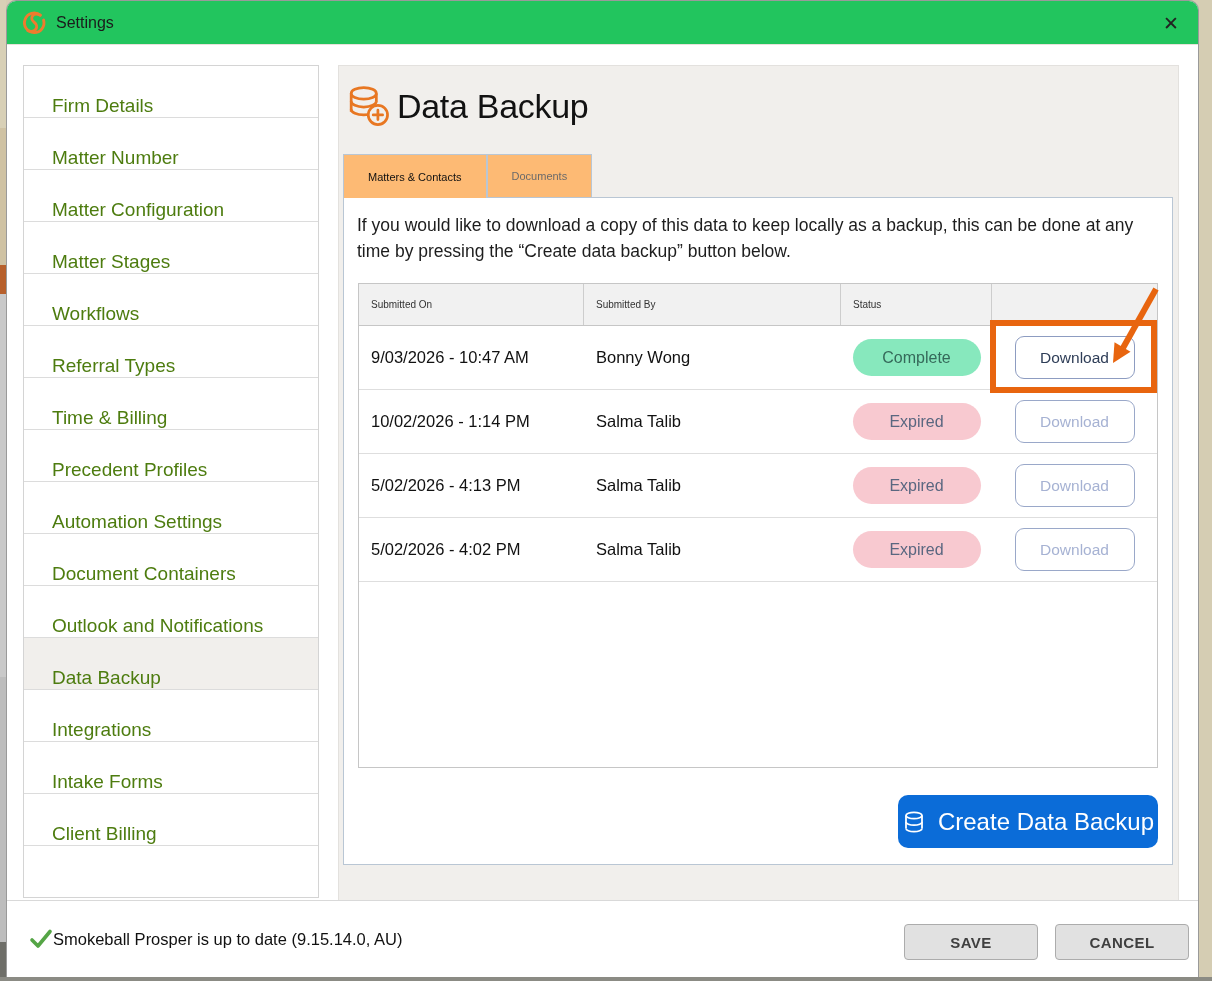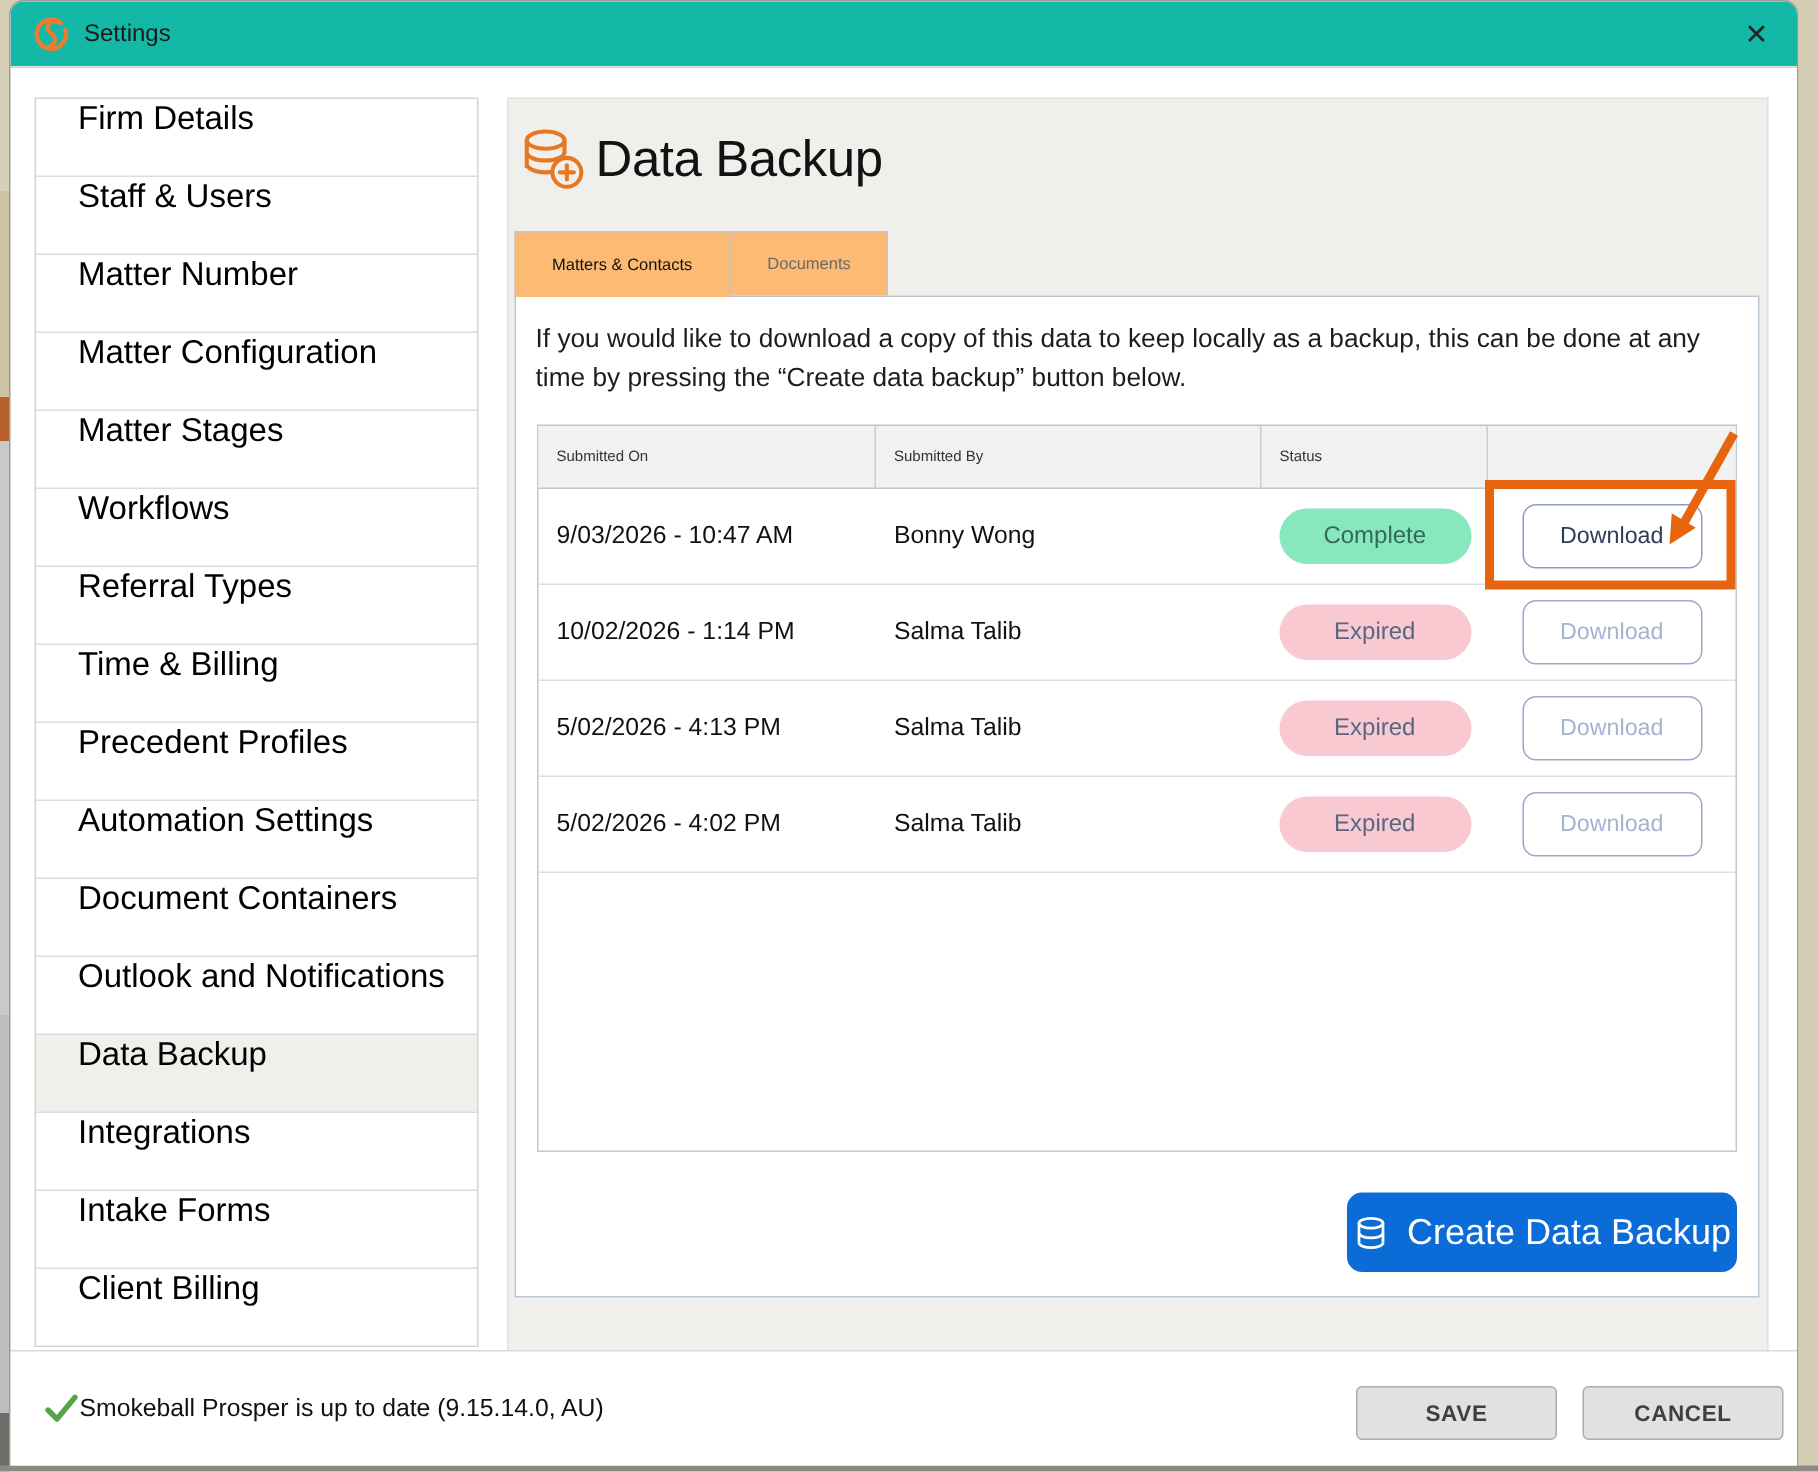--- a/index.html
+++ b/index.html
@@ -17,38 +17,38 @@
   }
   .backdrop-bottom{ position:absolute; left:0; bottom:0; width:100%; height:4px; background:#8b8b84;}
   .window{
     position:absolute; left:6px; top:0; width:1193px; height:977px;
     background:#ffffff; border:1px solid #9a9a9a; border-bottom:none;
     border-radius:10px 10px 0 0; overflow:hidden;
   }
   
   .titlebar{
     position:absolute; left:0; top:0; right:0; height:44px;
-    background:#14b8a6; border-bottom:1px solid #e8e1da;
+    background:#22c55e; border-bottom:1px solid #e8e1da;
     display:flex; align-items:center; padding:0 14px;
   }
   .titlebar .logo{ width:26px; height:26px; margin-right:9px; }
   .titlebar .title{ font-size:16px; color:#1b1b1b; }
   .close-btn{
     position:absolute; right:10px; top:6px; width:34px; height:32px;
     display:flex; align-items:center; justify-content:center;
     font-size:19px; color:#222; cursor:pointer; background:transparent; border:none;
   }
   
   .sidebar{
     position:absolute; left:16px; top:64px; width:296px; height:833px;
     background:#fff; border:1px solid #d4d4d4; overflow:hidden;
   }
   .side-item{
-    height:52px; display:flex; align-items:flex-start; padding-left:28px;
-    border-bottom:1px solid #dcdcdc; font-size:22px; color:#000000;
+    height:52px; display:flex; align-items:flex-end; padding-left:28px;
+    border-bottom:1px solid #dcdcdc; font-size:19px; color:#4d7c0f;
     background:#fff; cursor:pointer;
   }
   .side-item.active{ background:#f1efec; }
   
   .main{
     position:absolute; left:331px; top:64px; width:841px; height:836px;
     background:#f1efec; border:1px solid #e3e1de; border-bottom:1px solid #d2d0cd;
   }
   .heading-row{ position:absolute; left:8px; top:18px; display:flex; align-items:center; }
   .heading-row .db-icon{ width:44px; height:44px; margin-right:6px; }
@@ -146,23 +146,20 @@
       <path d="M 20.8 5.6 C 13 1.5 8.5 9 14.2 13.2 C 20 17.5 15.5 25.5 7.5 22.3" fill="none" stroke="#ef7b2e" stroke-width="3.1" stroke-linecap="round"></path>
     </svg>
     <span class="title">Settings</span>
     <button class="close-btn">✕</button>
   </div>
 
   <div class="sidebar">
     <div>
         <div class="side-item">
           <span>Firm Details</span>
-        </div>
-        <div class="side-item">
-          <span>Staff &amp; Users</span>
         </div>
         <div class="side-item">
           <span>Matter Number</span>
         </div>
         <div class="side-item">
           <span>Matter Configuration</span>
         </div>
         <div class="side-item">
           <span>Matter Stages</span>
         </div>

